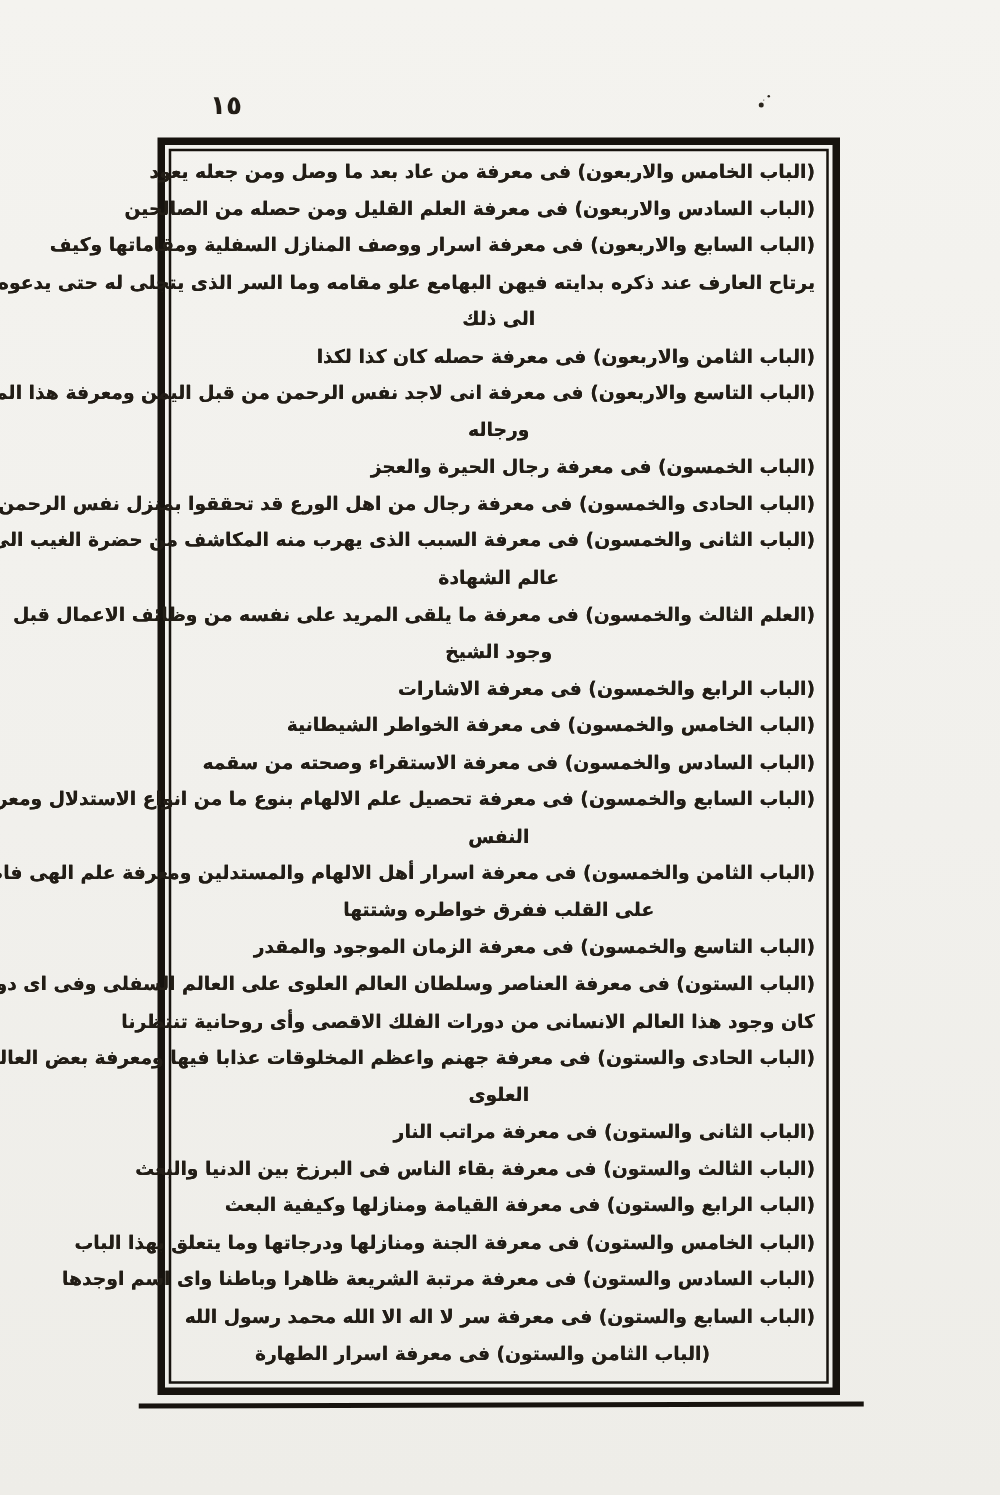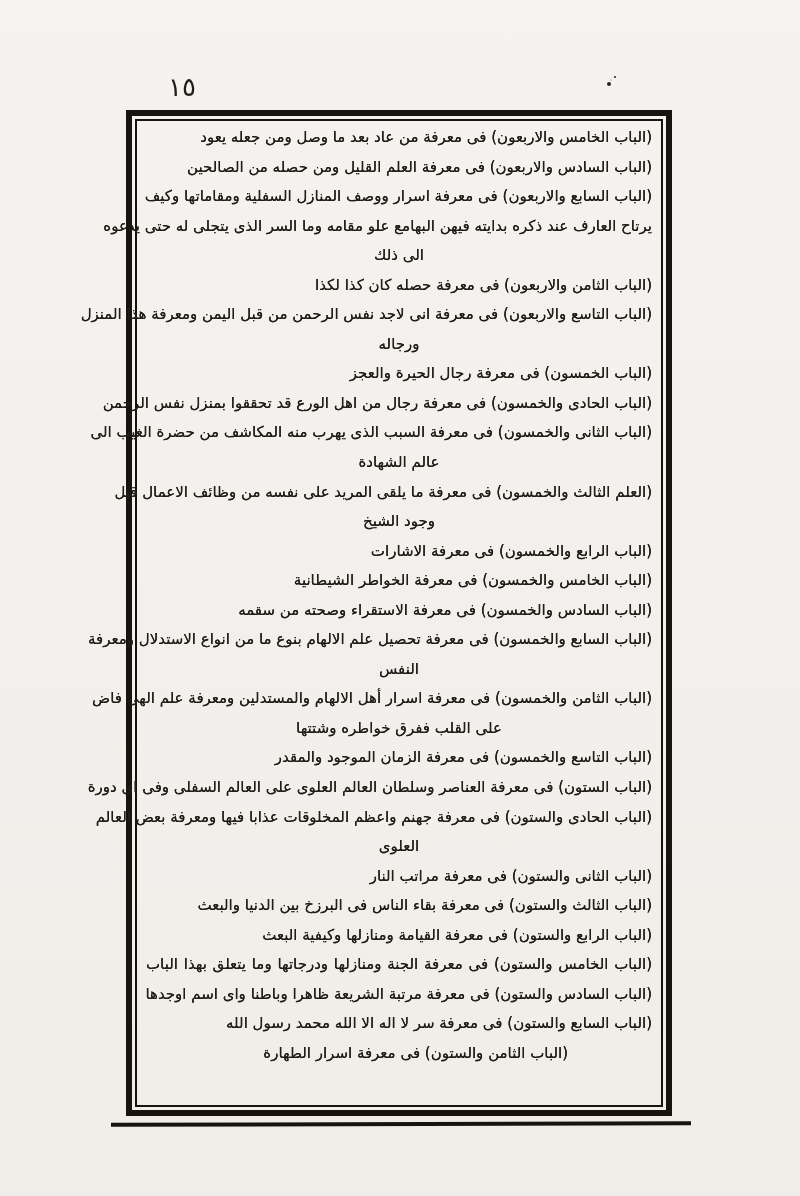--- a/index.html
+++ b/index.html
@@ -10,21 +10,21 @@
   html,body{margin:0;padding:0;}
   body{
     width:800px;height:1196px;
     background:linear-gradient(180deg,#f4f3ef 0%, #f1f0ec 55%, #eeede8 100%);
     font-family:"DejaVu Sans", sans-serif;
     position:relative;
     overflow:hidden;
   }
   .folio{
     position:absolute; left:168px; top:72px;
-    font-size:26px; font-weight:normal; color:var(--ink);
+    font-size:21px; font-weight:bold; color:var(--ink);
     letter-spacing:1px;
   }
   .speck{
     position:absolute; left:603px; top:73px; width:16px; height:18px;
   }
   .speck::before{
     content:""; position:absolute; left:4px; top:9px;
     width:4px; height:4px; border-radius:50%;
     background:#2a251d; box-shadow:6px -7px 0 -1px #2a251d, 2px -4px 0 -1.5px #57524a;
   }
@@ -41,21 +41,21 @@
   .bottom-rule{
     position:absolute; left:111px; top:1122px;
     width:580px; height:4px;
     background:var(--frame);
     transform:rotate(-0.15deg);
   }
   .toc-lines{
     position:absolute; left:146px; top:123px; width:506px;
     direction:rtl;
     color:var(--ink);
-    font-size:15px; font-weight:normal;
+    font-size:15px; font-weight:bold;
     text-shadow:0 0 0.5px currentColor;
   }
   .line{
     height:29.55px; line-height:29.55px;
     white-space:nowrap;
   }
   .line.right{ text-align:right; }
   .line.left{ text-align:center; }
   .line.justify{ text-align:justify; text-align-last:justify; }
 </style>
@@ -89,20 +89,21 @@
     <div class="line left">وجود الشيخ</div>
     <div class="line right">(الباب الرابع والخمسون) فى معرفة الاشارات</div>
     <div class="line right">(الباب الخامس والخمسون) فى معرفة الخواطر الشيطانية</div>
     <div class="line right">(الباب السادس والخمسون) فى معرفة الاستقراء وصحته من سقمه</div>
     <div class="line justify">(الباب السابع والخمسون) فى معرفة تحصيل علم الالهام بنوع ما من انواع الاستدلال ومعرفة</div>
     <div class="line left">النفس</div>
     <div class="line justify">(الباب الثامن والخمسون) فى معرفة اسرار أهل الالهام والمستدلين ومعرفة علم الهى فاض</div>
     <div class="line left">على القلب ففرق خواطره وشتتها</div>
     <div class="line right">(الباب التاسع والخمسون) فى معرفة الزمان الموجود والمقدر</div>
     <div class="line justify">(الباب الستون) فى معرفة العناصر وسلطان العالم العلوى على العالم السفلى وفى اى دورة</div>
+    <div class="line left" style="padding-left: 14px;">كان وجود هذا العالم الانسانى من دورات الفلك الاقصى وأى روحانية تنتظرنا</div>
     <div class="line justify">(الباب الحادى والستون)  فى معرفة جهنم واعظم المخلوقات عذابا فيها ومعرفة بعض العالم</div>
     <div class="line left">العلوى</div>
     <div class="line right">(الباب الثانى والستون) فى معرفة مراتب النار</div>
     <div class="line right">(الباب الثالث والستون) فى معرفة بقاء الناس فى البرزخ بين الدنيا والبعث</div>
     <div class="line right">(الباب الرابع والستون) فى معرفة القيامة ومنازلها وكيفية البعث</div>
     <div class="line justify">(الباب الخامس والستون) فى معرفة الجنة ومنازلها ودرجاتها وما يتعلق بهذا الباب</div>
     <div class="line right">(الباب السادس والستون) فى معرفة مرتبة الشريعة ظاهرا وباطنا واى اسم اوجدها</div>
     <div class="line right">(الباب السابع والستون) فى معرفة سر لا اله الا الله محمد رسول الله</div>
     <div class="line right" style="padding-right: 84px;">(الباب الثامن والستون) فى معرفة اسرار الطهارة</div>
   </div>

